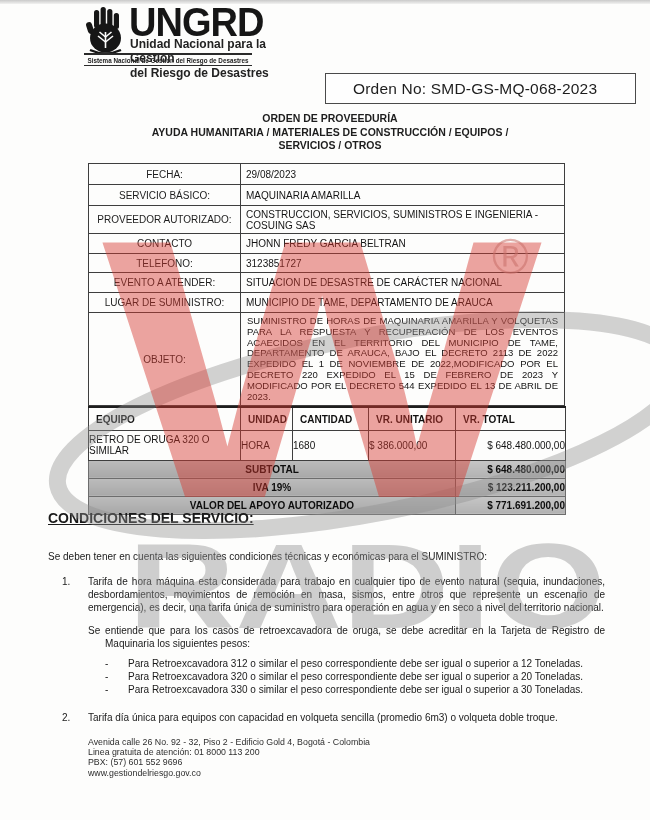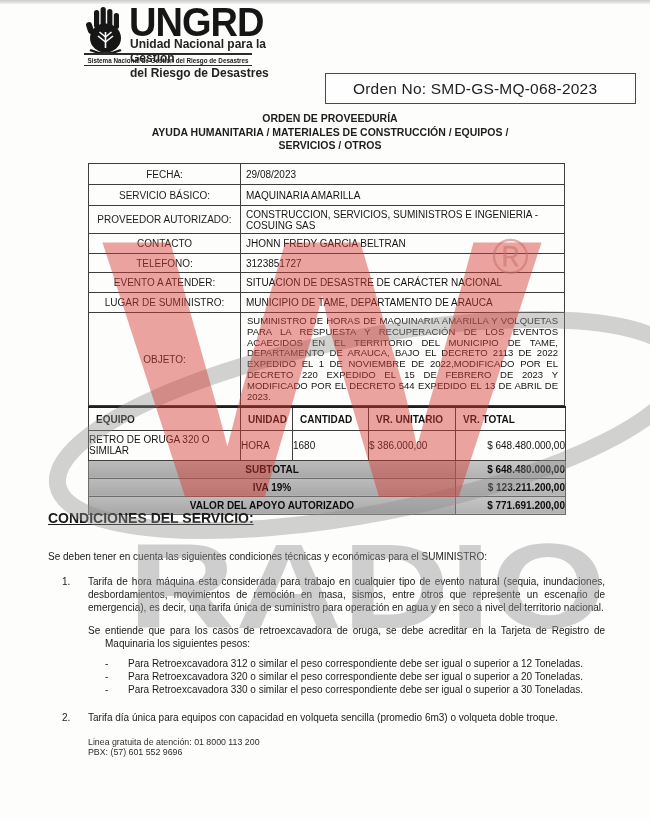--- a/index.html
+++ b/index.html
@@ -245,22 +245,24 @@
       </div>
     </div>
 
     <div class="cond-item cond-item2">
       <div class="cond-num">2.</div>
       <div class="cond-text">Tarifa día única para equipos con capacidad en volqueta sencilla (promedio 6m3) o volqueta doble troque.</div>
     </div>
   </div>
 
   <div class="footer">
+    <div>Avenida calle 26 No. 92 - 32, Piso 2 - Edificio Gold 4, Bogotá - Colombia</div>
     <div>Linea gratuita de atención: 01 8000 113 200</div>
     <div>PBX: (57) 601 552 9696</div>
+    <div>www.gestiondelriesgo.gov.co</div>
   </div>
 
   <svg class="watermark" viewBox="0 0 650 820">
     <ellipse cx="370" cy="425" rx="318" ry="88" fill="none" stroke="#8f8f8f" stroke-width="17" opacity="0.40" transform="rotate(-11 370 425)"></ellipse>
     <text x="322" y="497" text-anchor="middle" font-family="Liberation Sans, sans-serif" font-weight="bold" font-size="370" fill="#d6382f" opacity="0.45" textLength="440" lengthAdjust="spacingAndGlyphs">W</text>
     <text x="492" y="274" font-family="Liberation Sans, sans-serif" font-size="50" fill="#c9706a" opacity="0.55">®</text>
     <text x="128" y="628" font-family="Liberation Sans, sans-serif" font-weight="bold" font-size="120" fill="#8f8f8f" opacity="0.42" textLength="478" lengthAdjust="spacingAndGlyphs">RADIO</text>
   </svg>
 </div>
 

